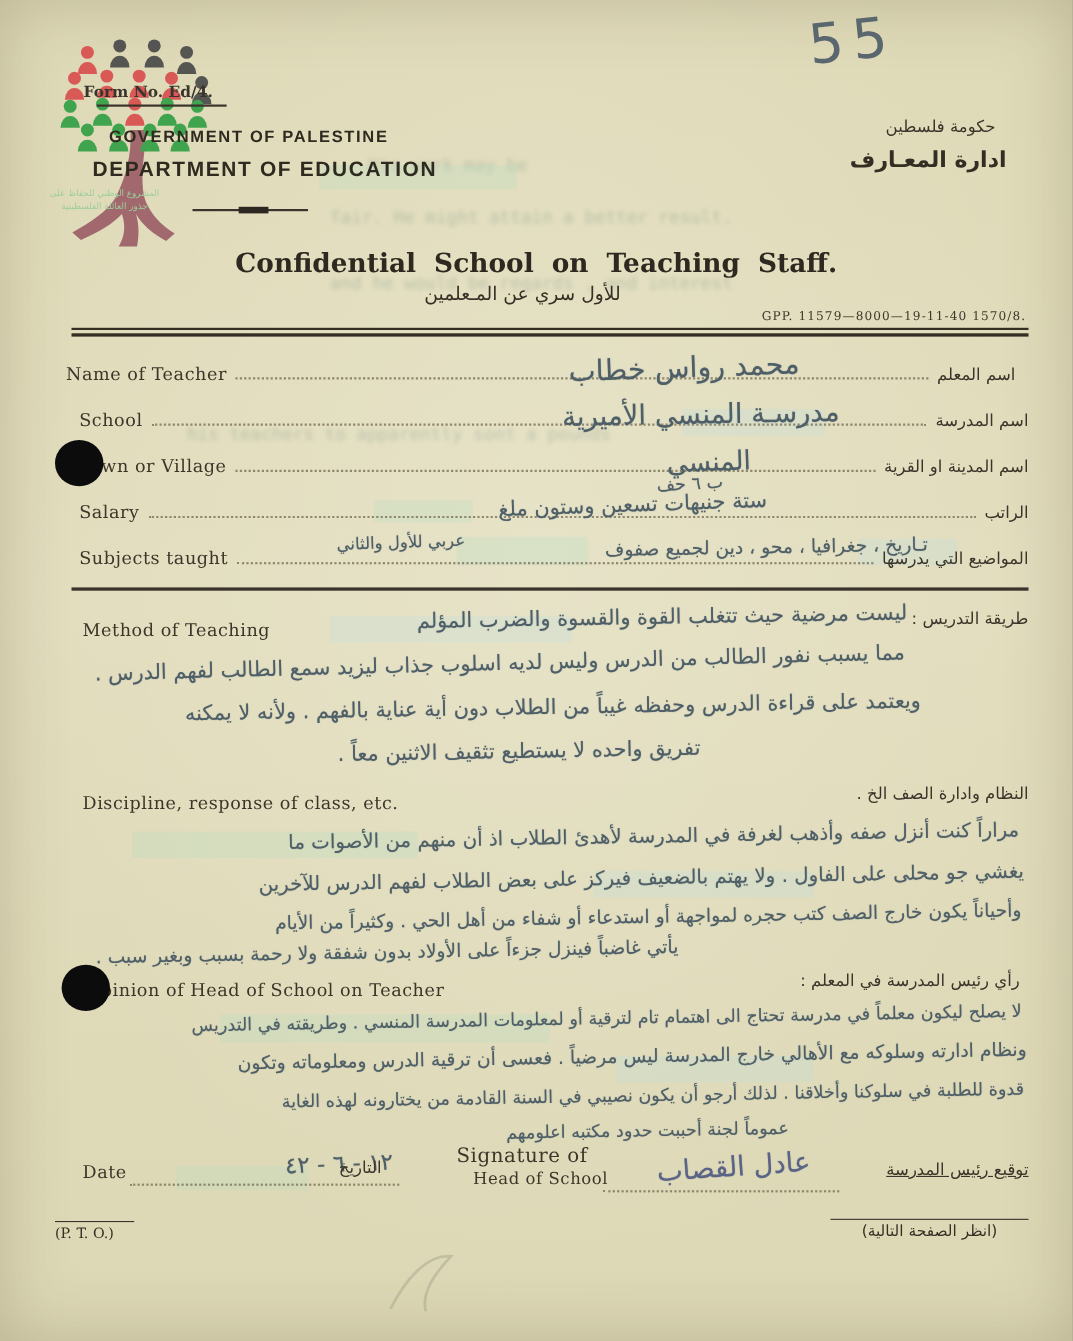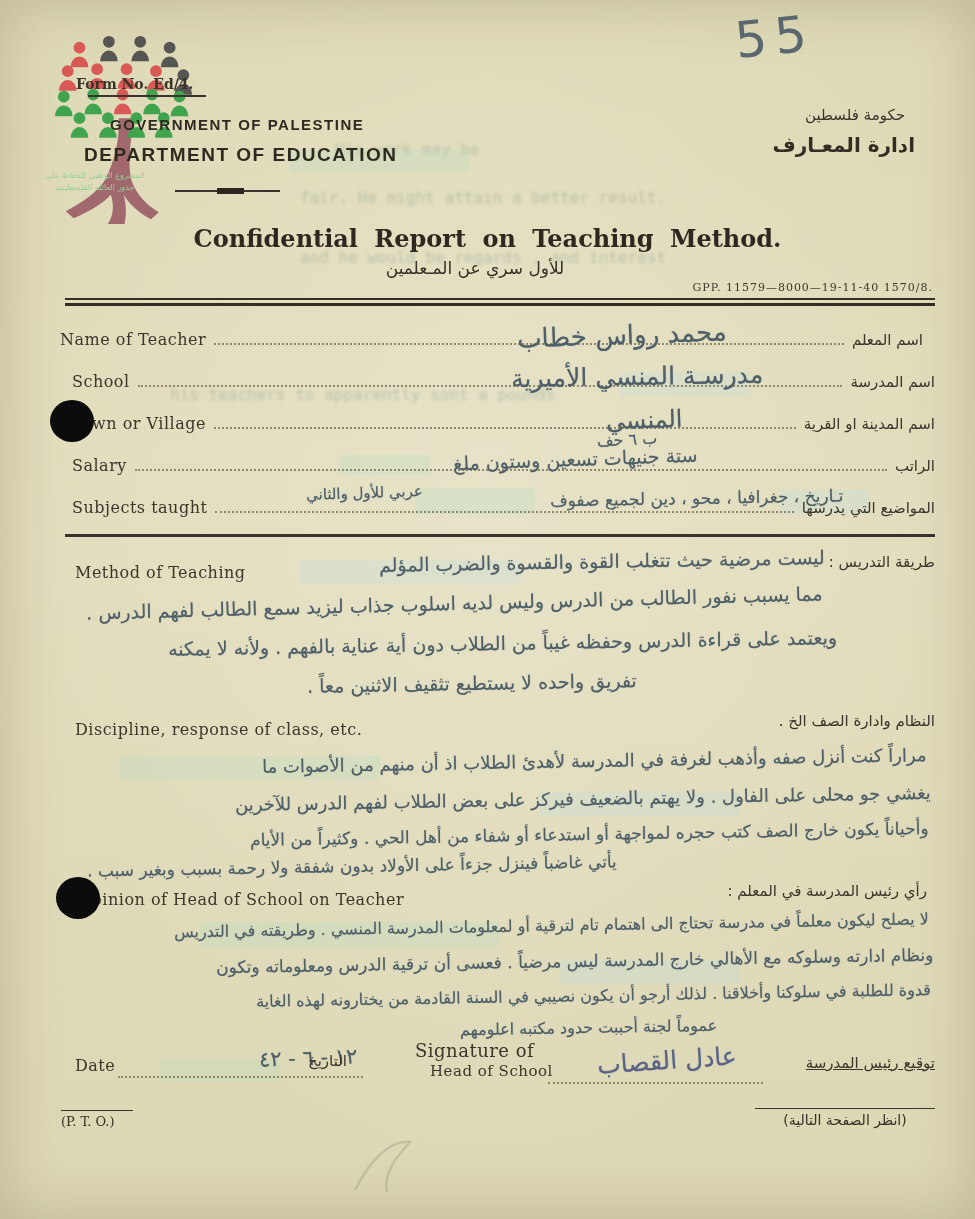--- a/index.html
+++ b/index.html
@@ -104,30 +104,30 @@
     </svg>
   </div>
   <div class="abs ar" style="left:30px; top:170px; width:130px; text-align:center; font-size:8px; color:#9ccf9b; line-height:1.5;">
     <div>المشروع الوطني للحفاظ على</div>
     <div>جذور العائلة الفلسطينية</div>
   </div>
 
   <div class="abs" style="left:76px; top:76px; font-size:14px; font-weight:bold; color:#3a342c; white-space:nowrap;">Form No. Ed/4.</div>
   <div class="abs rule" style="left:88px; top:95px; width:118px; height:2px;"></div>
 
-  <div class="abs sans-bold" style="left:110px; top:116px; font-size:15px; letter-spacing:1.5px;text-align:center;">GOVERNMENT OF PALESTINE</div>
+  <div class="abs sans-bold" style="left:99px; top:116px; font-size:15px; letter-spacing:1.5px;text-align:center;">GOVERNMENT OF PALESTINE</div>
   <div class="abs sans-bold" style="left:84px; top:144px; font-size:19px; letter-spacing:1.5px;">DEPARTMENT OF EDUCATION</div>
   <div class="abs centerbar" style="left:175px; top:190px; width:105px;"></div>
 
   <div class="abs hw-en" style="left:735px; top:8px; font-size:50px; transform:rotate(-6deg); letter-spacing:8px; color:#5a676e;">55</div>
 
   <div class="abs ar" style="right:70px; top:106px; font-size:15px; color:#3a342a;">حكومة فلسطين</div>
   <div class="abs ar" style="right:60px; top:133px; font-size:20px; font-weight:bold; color:#332d23;">ادارة المعـارف</div>
 
-  <div class="abs" style="left:0; top:224px; width:975px; text-align:center; font-size:24px; font-weight:bold; word-spacing:8px; color:#2e2920;">Confidential Report on Teaching Method.</div>
+  <div class="abs" style="left:0; top:224px; width:975px; text-align:center; font-size:24px; font-weight:bold; word-spacing:8px; color:#2e2920;">Confidential School on Teaching Staff.</div>
   <div class="abs ar" style="left:0; top:258px; width:950px; text-align:center; font-size:17px; color:#352f24;">للأول سري عن المـعلمين</div>
   <div class="abs" style="right:42px; top:281px; font-size:11px; letter-spacing:1px; color:#3e382c;">GPP. 11579—8000—19-11-40  1570/8.</div>
   <div class="abs dblrule" style="left:65px; top:298px; width:870px;"></div>
 
   <div class="abs row" style="left:60px; top:330px; width:863px;">
     <span class="en-label">Name of Teacher</span>
     <span class="dots"></span>
     <span class="ar ar-label">اسم المعلم</span>
   </div>
   <div class="abs hw" style="right:248px; top:320px; font-size:26px; transform:rotate(-2deg);">محمد رواس خطاب</div>
@@ -189,21 +189,21 @@
   <div class="abs" style="left:118px; top:1076px; width:245px; border-bottom:2px dotted #7b7258; opacity:.8;"></div>
   <div class="abs hw" style="right:618px; top:1046px; font-size:21px; transform:rotate(-2deg); letter-spacing:3px;">١٢ - ٦ - ٤٢</div>
   <div class="abs ar ar-label" style="left:308px; top:1052px;">التاريخ</div>
 
   <div class="abs en-label" style="left:415px; top:1040px; font-size:18px;">Signature of</div>
   <div class="abs en-label" style="left:430px; top:1062px; font-size:15px;text-align:center;">Head of School</div>
   <div class="abs" style="left:548px; top:1082px; width:215px; border-bottom:2px dotted #7b7258; opacity:.8;"></div>
   <div class="abs hw" style="right:238px; top:1046px; font-size:25px; transform:rotate(-4deg); color:#5a6486; text-shadow:0 0 1px rgba(90,100,134,.6);">عادل القصاب</div>
   <div class="abs ar ar-label" style="right:40px; top:1054px;text-decoration:underline;">توقيع رئيس المدرسة</div>
 
-  <div class="abs overline" style="left:61px; top:1110px; width:72px;">(P. T. O.)</div>
+  <div class="abs overline" style="left:50px; top:1110px; width:72px;">(P. T. O.)</div>
   <div class="abs overline ar" style="right:40px; top:1108px; width:180px; text-align:center; font-size:14px;">(انظر الصفحة التالية)</div>
 
   <svg class="abs" style="left:335px; top:1130px; opacity:.35;" width="110" height="70" viewBox="0 0 110 70">
     <path d="M20,60 C35,30 55,10 75,12 C60,28 48,45 52,62" stroke="#8f957e" stroke-width="2.5" fill="none"></path>
   </svg>
 
   <div class="abs punch" style="left:50px; top:400px; width:44px; height:42px;"></div>
   <div class="abs punch" style="left:56px; top:877px; width:44px; height:42px;"></div>
 
 </div>

